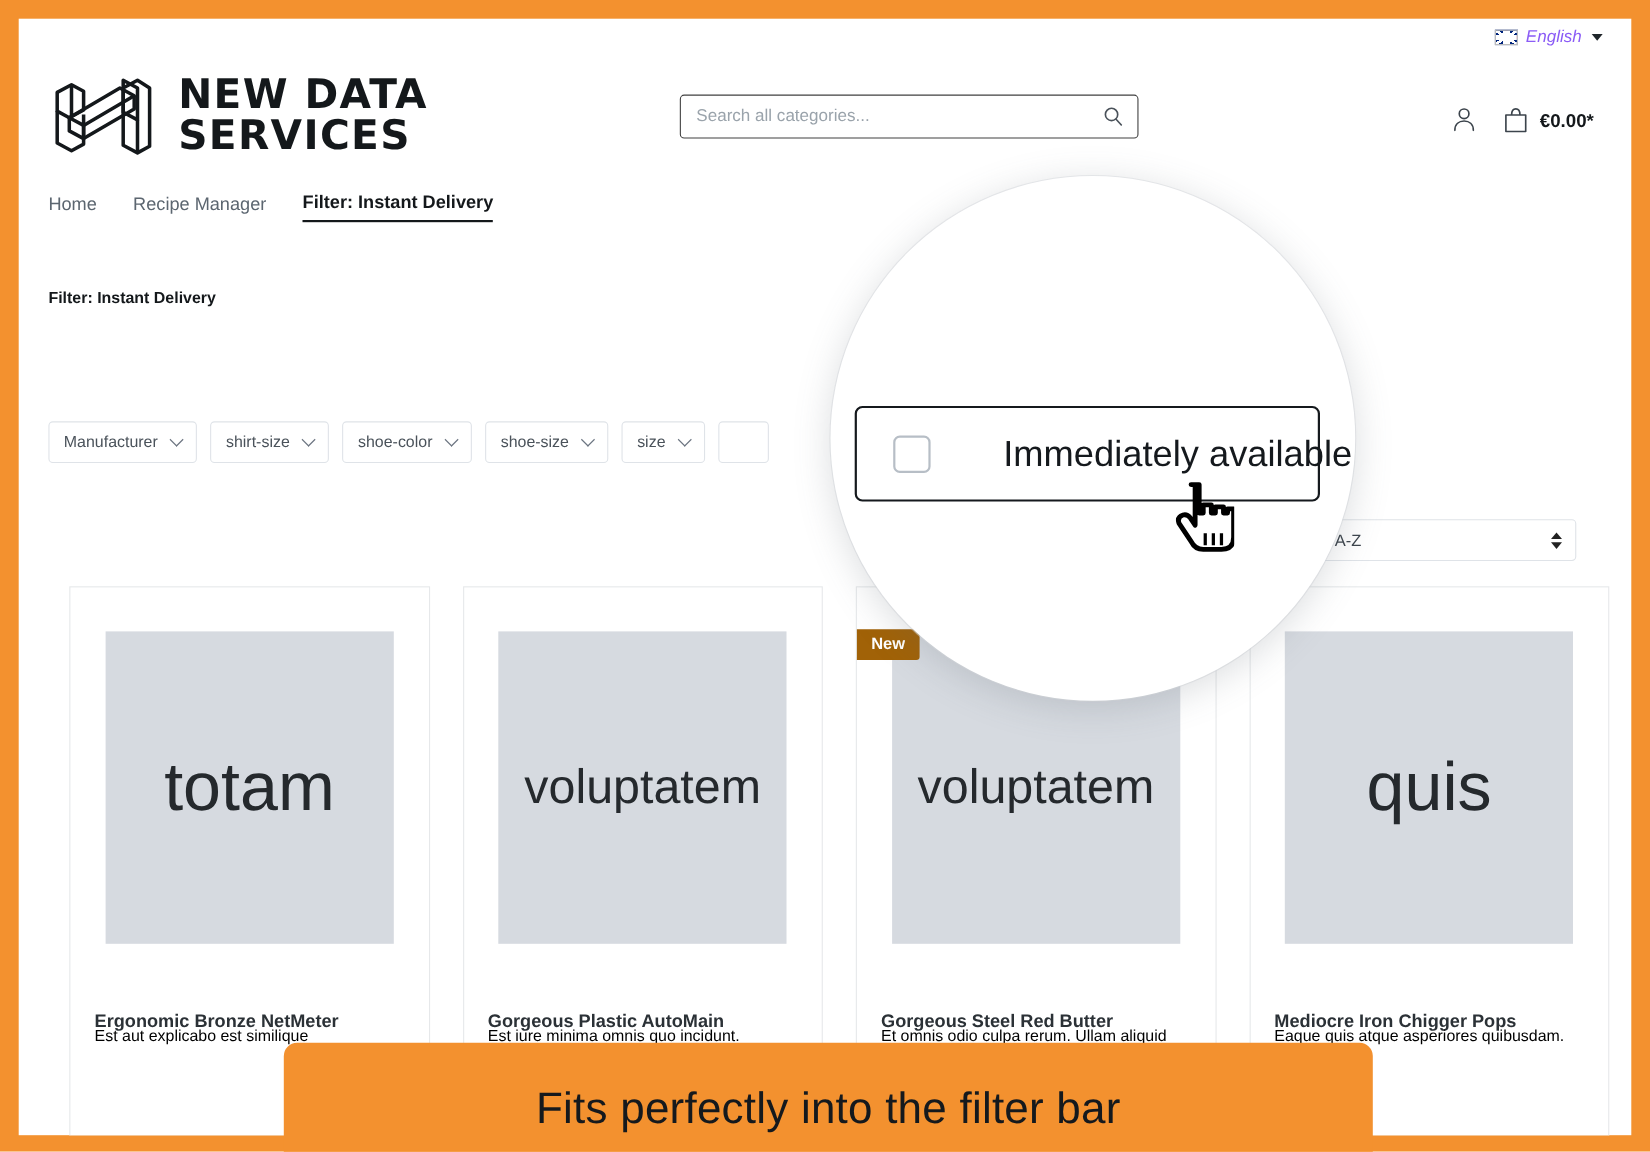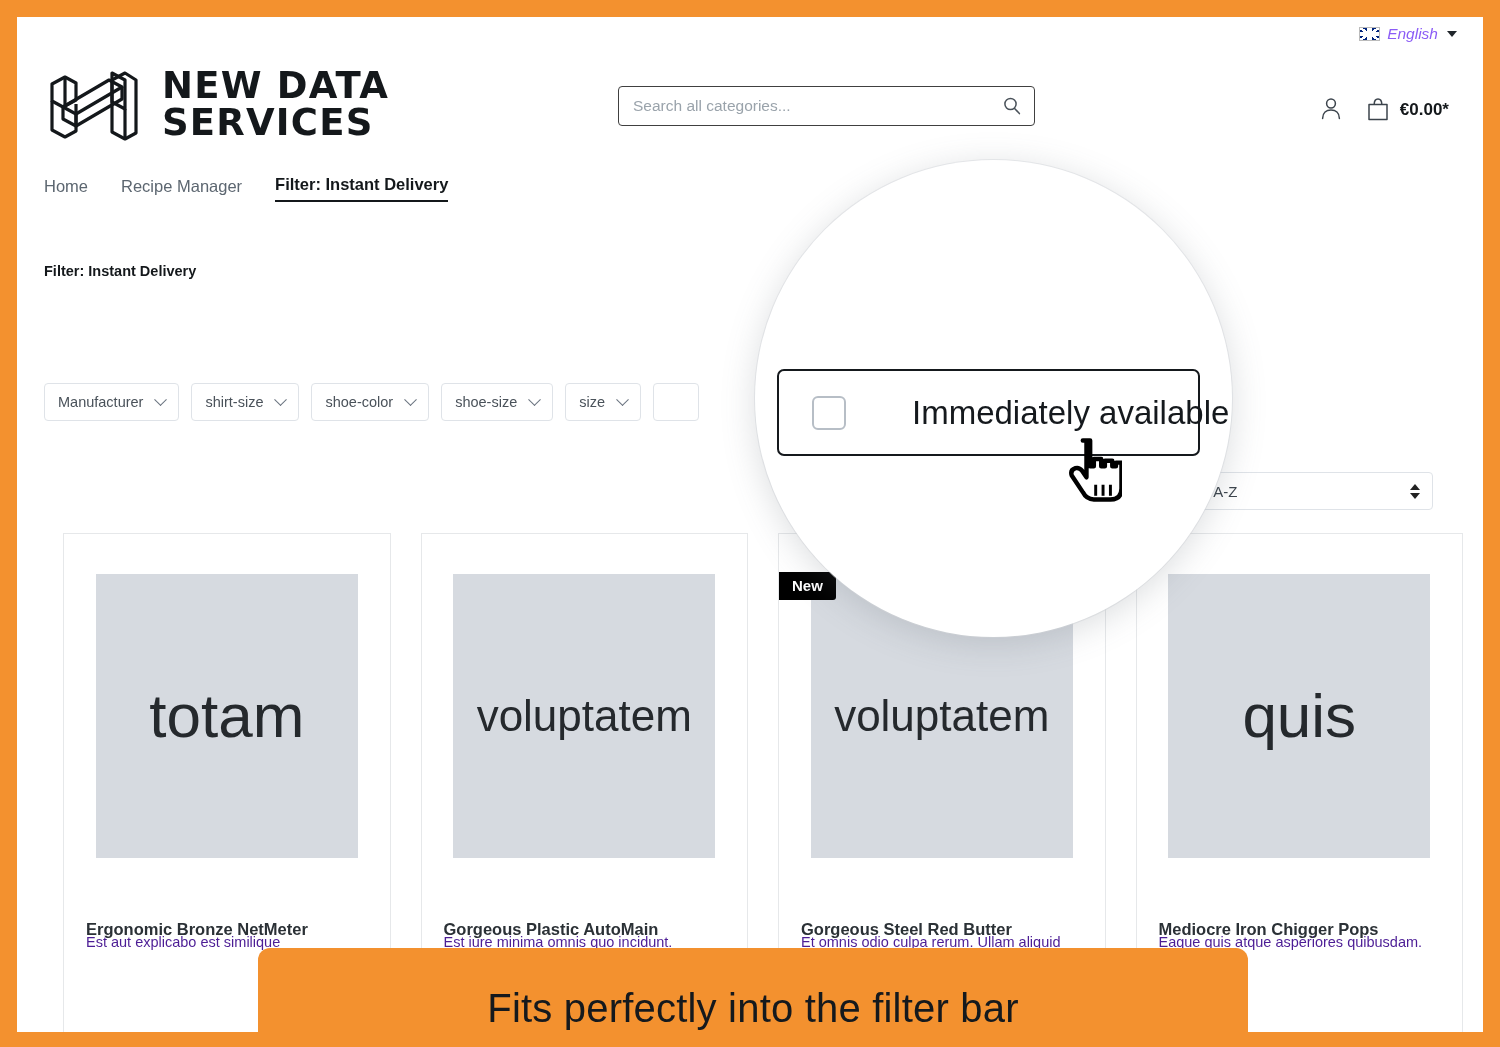--- a/index.html
+++ b/index.html
@@ -175,21 +175,21 @@
   }
   .product-card {
     position: relative;
     width: 328px; height: 500px;
     border: 1px solid #e6e8ea;
     background: #fff;
     padding: 22px;
   }
   .badge-new {
     position: absolute; left: 0; top: 38px;
-    background: #000000; color: #fff;
+    background: #a16207; color: #fff;
     font-size: 15px; font-weight: bold;
     padding: 5px 13px 6px 13px;
     border-radius: 0 3px 3px 0;
     z-index: 3;
   }
   .product-image {
     width: 262px; height: 284px;
     margin: 18px auto 0 auto;
     background: #d6dae0;
     display: flex; align-items: center; justify-content: center;
@@ -203,21 +203,21 @@
     line-height: 1;
   }
   .product-image.sm span { font-size: 44px; }
   .product-title {
     margin-top: 62px;
     font-size: 16.5px; font-weight: bold; color: #2b3136;
     cursor: pointer;
   }
   .product-desc {
     position: absolute; left: 22px; right: 14px; top: 400px;
-    font-size: 14.5px; color: #4c1d95;
+    font-size: 14.5px; color: #000000;
     white-space: nowrap; overflow: hidden;
   }
 
   
   .magnifier {
     position: absolute;
     left: 738px; top: 143px;
     width: 477px; height: 477px;
     border-radius: 50%;
     background: #ffffff;

